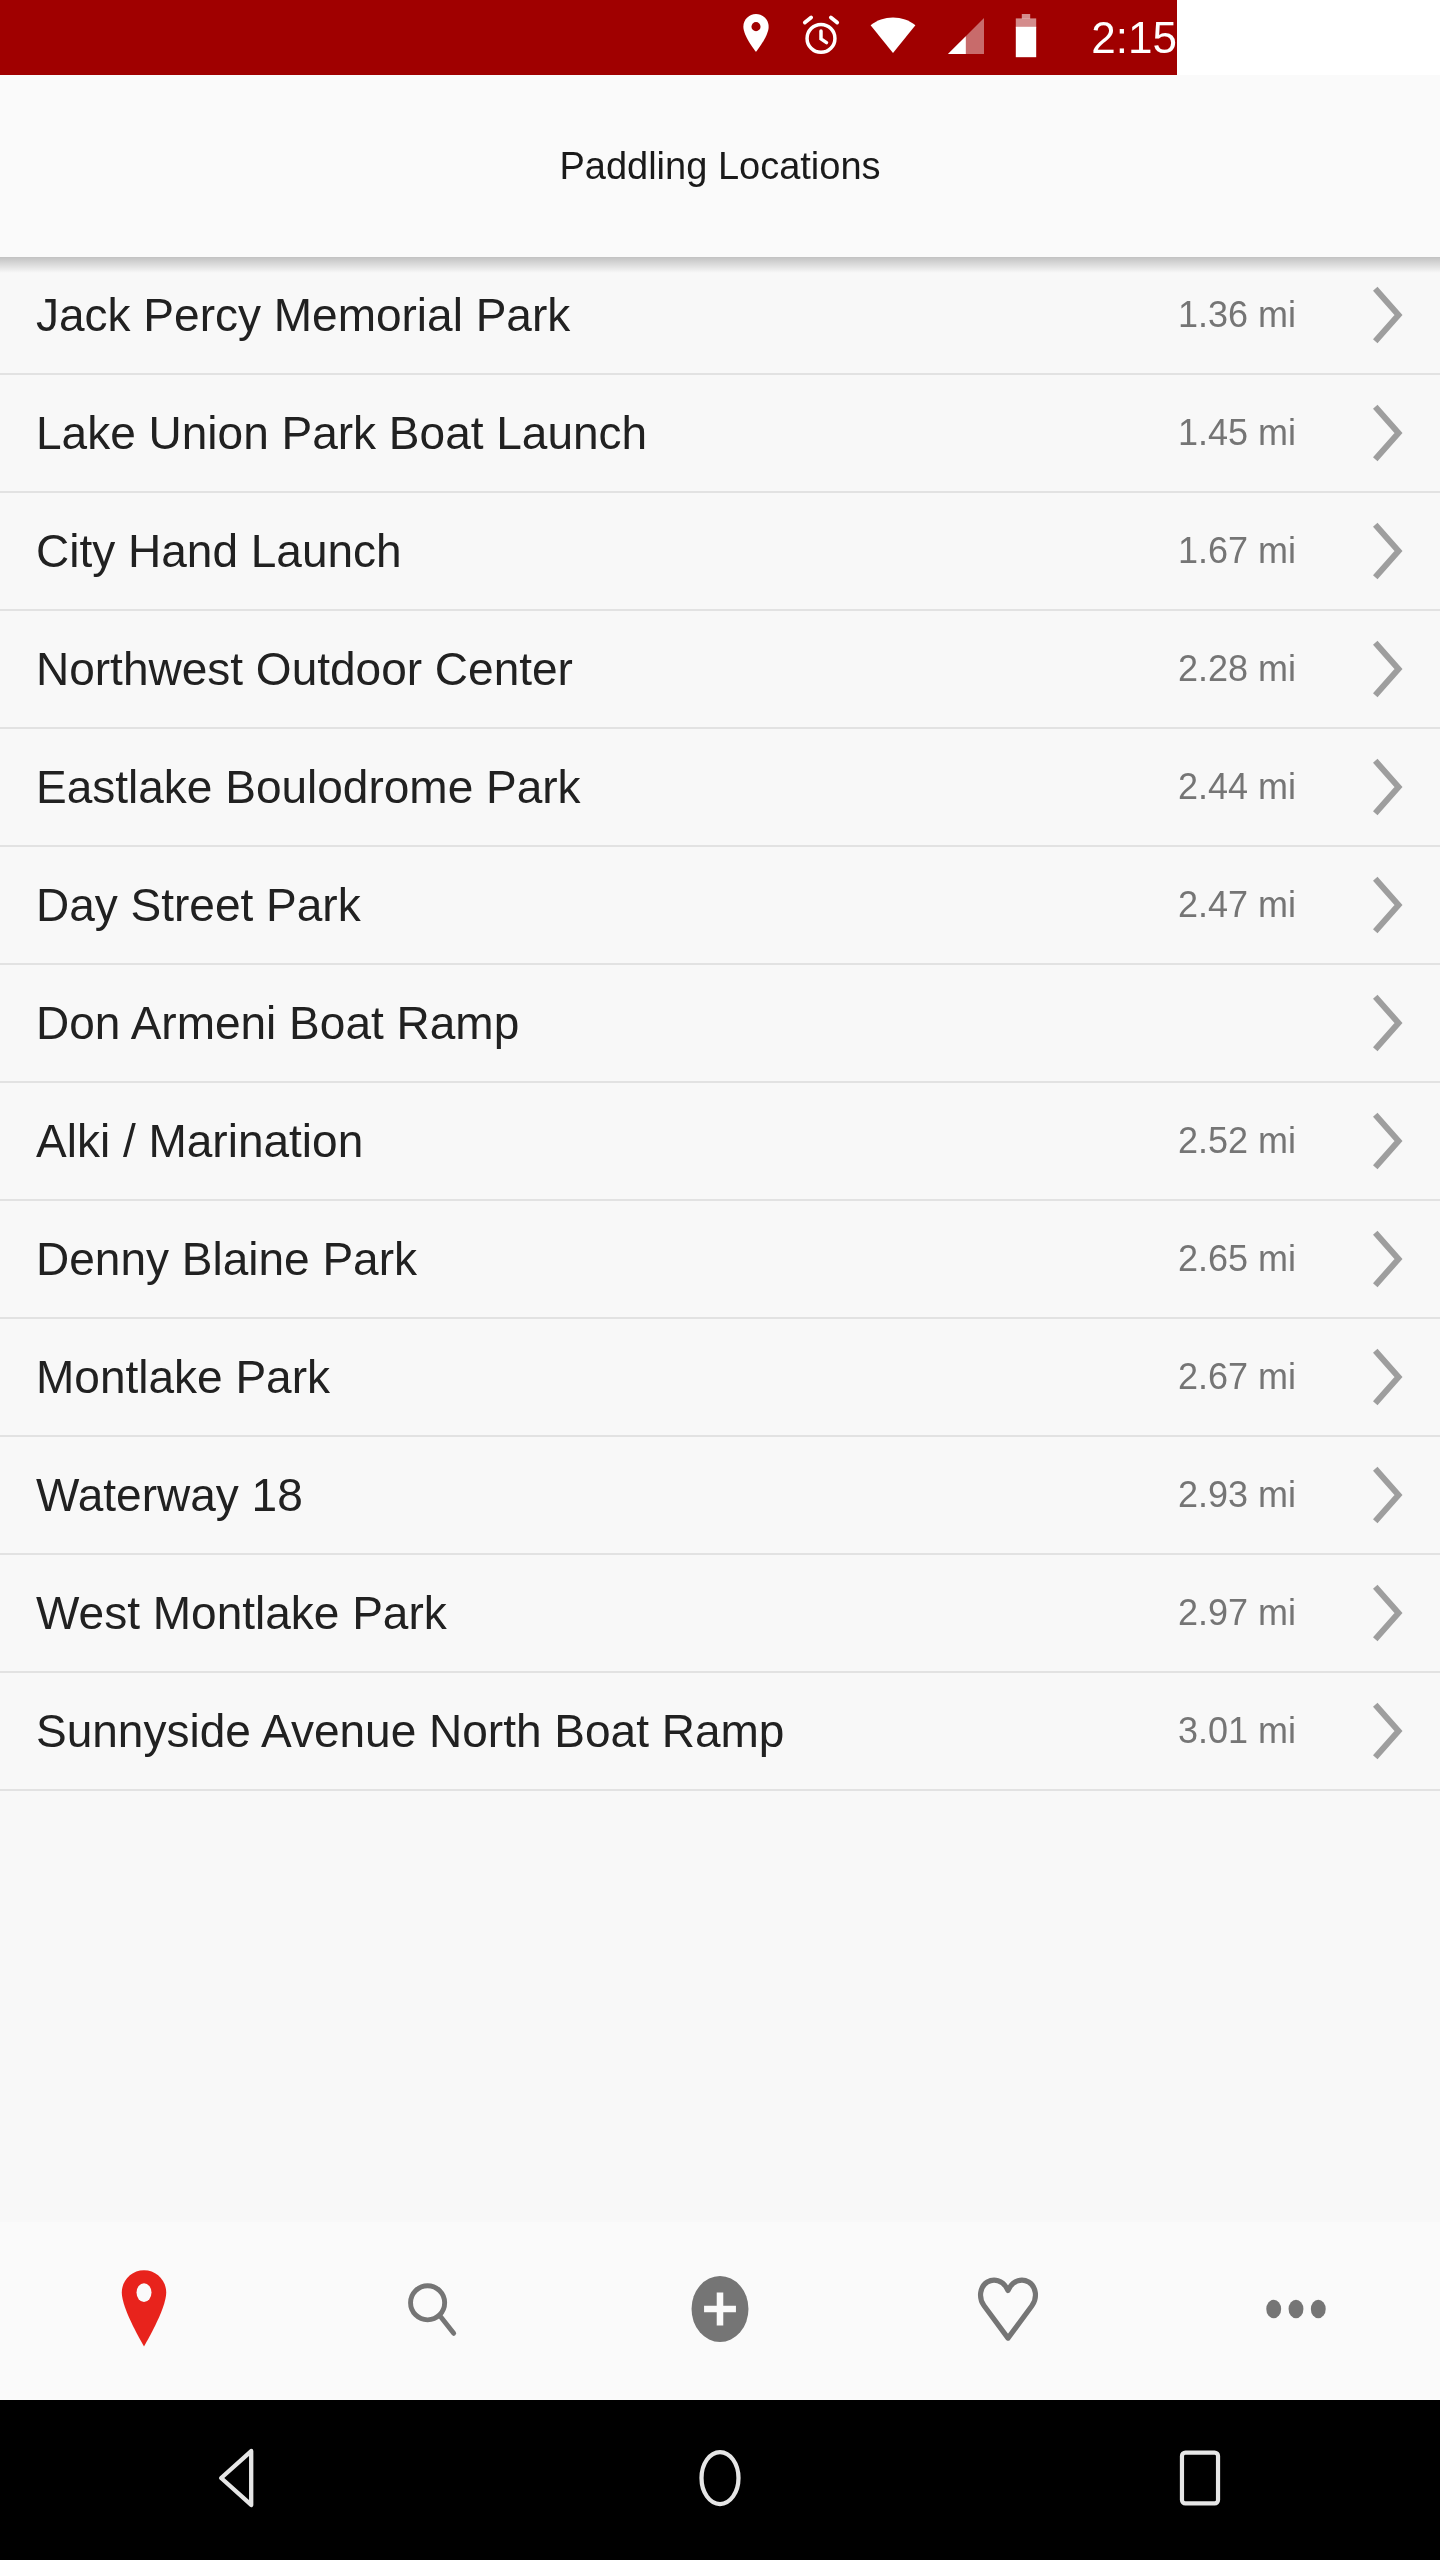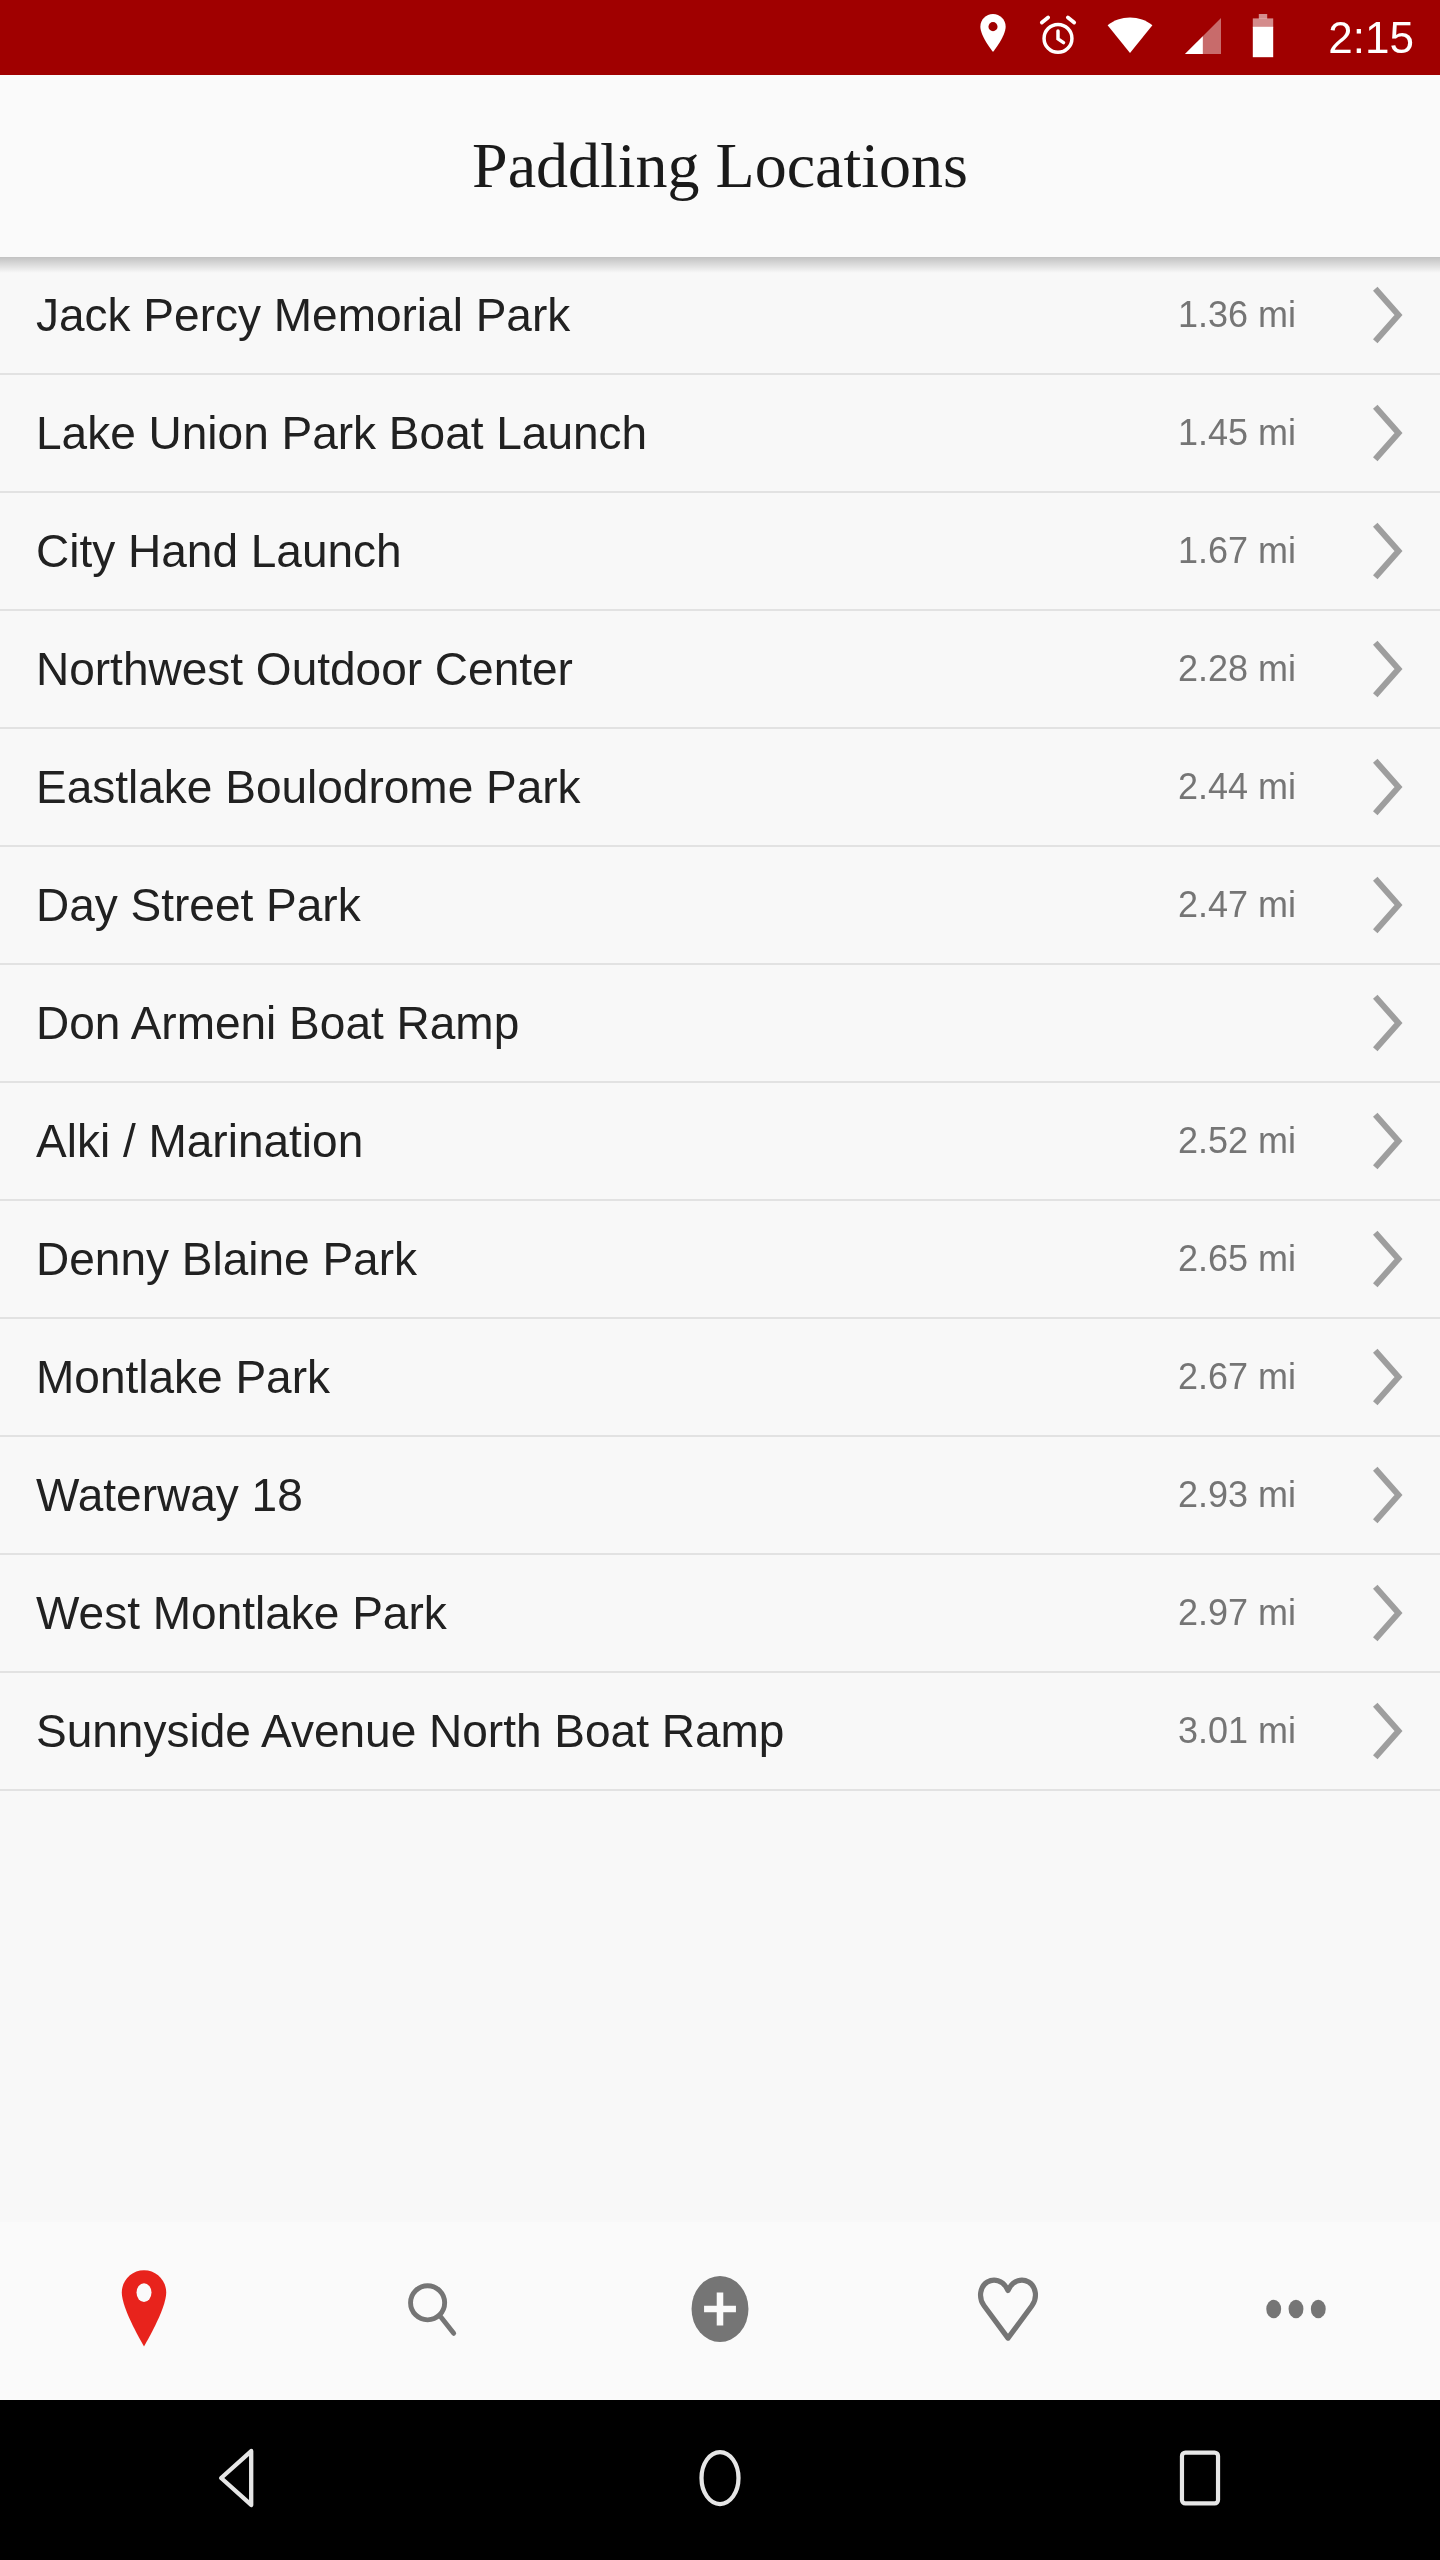--- a/index.html
+++ b/index.html
@@ -6,41 +6,40 @@
   html, body {
     width:1440px; height:2560px;
     font-family:"Liberation Sans", sans-serif;
     background:#FFFFFF;
     overflow:hidden;
   }
   #screen { position:relative; width:1440px; height:2560px; }
 
   
   #status-bar {
-    position:absolute; top:0; left:0; width:1440px; height:75px;
+    position:absolute; top:0; left:0; width:1177px; height:75px;
     background:#A00000;
     display:flex; align-items:center; justify-content:flex-end;
-    padding-right:26px;
   }
   #status-icons { display:flex; align-items:center; gap:26px; }
   .sb-ico { display:block; }
   #status-time {
     color:#FFFFFF; font-size:44px; line-height:44px;
     margin-left:26px; letter-spacing:0px; font-weight:400;
   }
 
   
   #app-header {
     position:absolute; top:75px; left:0; width:1440px; height:182px;
     background:#FAFAFA;
     display:flex; align-items:center; justify-content:center;
     z-index:5;
   }
   #header-title {
-    font-size:64px; line-height:60px; color:#1A1A1A; font-weight:400;font-family:Liberation Serif, serif;
+    font-size:38px; line-height:60px; color:#1A1A1A; font-weight:400;
   }
   #header-shadow {
     position:absolute; top:257px; left:0; width:1440px; height:16px;
     background:linear-gradient(to bottom, rgba(0,0,0,0.22), rgba(0,0,0,0.0));
     z-index:4;
   }
 
   
   #location-list {
     position:absolute; top:257px; left:0; width:1440px; height:1965px;

